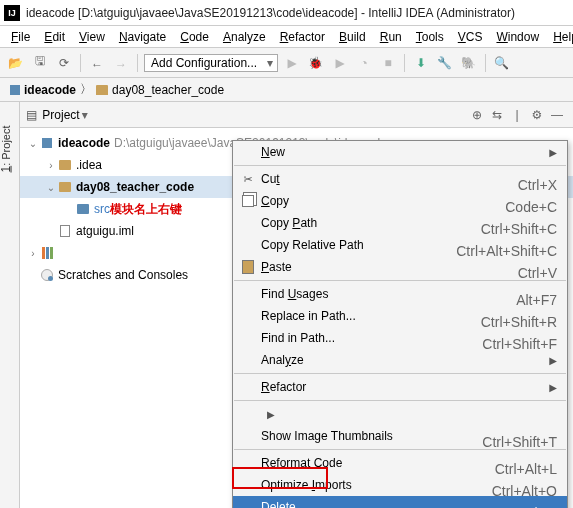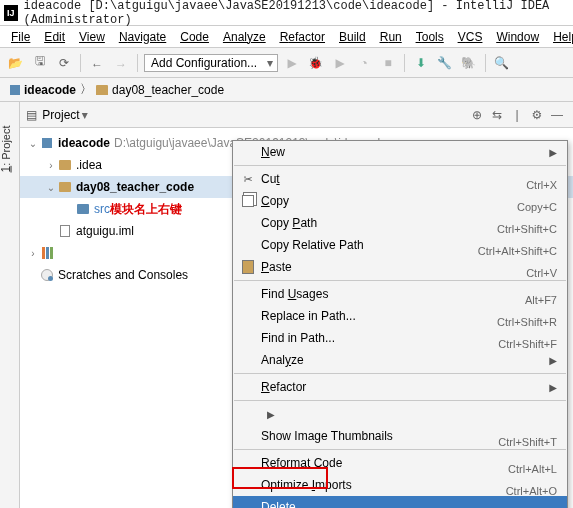--- a/index.html
+++ b/index.html
@@ -1,21 +1,21 @@
 <!DOCTYPE html>
 <html><head>
 <meta charset="utf-8">
 <style>
 * { margin: 0; padding: 0; box-sizing: border-box; font-family: "Segoe UI", Arial, sans-serif; font-size: 12px; }
 body { background: #f2f2f2; width: 573px; height: 508px; overflow: hidden; }
 .title-bar { background: #fff; border-bottom: 1px solid #ccc; display: flex; align-items: center; padding: 11px 4px; height: 26px; }
 .title-bar .icon-ij { width: 16px; height: 16px; background: #000; color: #fff; font-size: 9px; display: flex; align-items: center; justify-content: center; margin-right: 6px; font-weight: bold; }
-.title-bar .title-text { color: #222; font-family: Liberation Mono, monospace; }
+.title-bar .title-text { color: #222; }
 .menu-bar { background: #fff; border-bottom: 1px solid #ccc; display: flex; padding: 2px 4px; height: 22px; align-items: center; }
-.menu-bar .menu { padding: 1px 7px; cursor: default; text-decoration: underline; }
+.menu-bar .menu { padding: 1px 7px; cursor: default; }
 .menu-bar .menu u { text-decoration: underline; }
 .toolbar { background: #f4f4f4; border-bottom: 1px solid #ccc; display: flex; align-items: center; padding: 3px 6px; height: 30px; gap: 4px; }
 .tb-btn { width: 20px; height: 20px; display: flex; align-items: center; justify-content: center; color: #666; }
 .tb-sep { width: 1px; height: 18px; background: #ccc; margin: 0 2px; }
 .config-combo { border: 1px solid #aaa; background: #fff; padding: 1px 20px 1px 6px; position: relative; }
 .config-combo::after { content: "▾"; position: absolute; right: 4px; color: #666; }
 .crumb-bar { background: #f4f4f4; border-bottom: 1px solid #ccc; display: flex; align-items: center; padding: 2px 6px; height: 24px; }
 .crumb { display: flex; align-items: center; padding: 0 4px; }
 .crumb .sq { width: 10px; height: 10px; background: #5a8ab3; margin-right: 4px; }
 .crumb .fd { width: 12px; height: 10px; background: #c9a15a; margin-right: 4px; border-radius: 1px 1px 0 0; }
@@ -49,21 +49,21 @@
 .red-note { color: #d00; font-weight: bold; }
 .context-menu { position: absolute; left: 232px; top: 140px; width: 336px; background: #f4f4f4; border: 1px solid #888; box-shadow: 2px 2px 6px rgba(0,0,0,0.25); z-index: 10; }
 .context-menu .cm-row { display: flex; align-items: center; height: 22px; padding: 0 10px 0 6px; }
 .context-menu .cm-row.selected { background: #3a7ac0; color: #fff; }
 .context-menu .cm-icon { width: 18px; height: 16px; display: flex; align-items: center; justify-content: center; color: #555; margin-right: 4px; position: relative; }
 .cm-cut::before{content:"✂";font-size:11px;color:#555;} 
 .cm-copy::before{content:"";display:block;width:10px;height:10px;border:1px solid #777;background:#fff;box-shadow:2px -2px 0 #fff,2px -2px 0 1px #777;}
 .cm-paste::before{content:"";display:block;width:10px;height:12px;background:#c9a15a;border:1px solid #777;}
 .context-menu .cm-label { flex: 1; }
 .context-menu .cm-label u { text-decoration: underline; }
-.context-menu .cm-shortcut { color: #666; font-size: 11px; margin-top: 12px; }
+.context-menu .cm-shortcut { color: #666; font-size: 14px; margin-top: 12px; }
 .context-menu .cm-row.selected .cm-shortcut { color: #dfe8f5; }
 .context-menu .cm-arrow { color: #555; font-size: 10px; margin-left: 6px; }
 .context-menu .cm-sep { height: 1px; background: #c8c8c8; margin: 2px 1px; }
 .red-box { position: absolute; border: 2px solid #d00; left: 232px; top: 467px; width: 96px; height: 22px; z-index: 20; pointer-events: none; }
 .watermark { position: absolute; right: 22px; bottom: 20px; color: #c8c8c8; font-size: 13px; z-index: 5; font-family: Arial; letter-spacing: 1px; }
 </style>
 </head>
 <body>
 
 <div class="title-bar">
@@ -207,21 +207,21 @@
     </div>
     <div class="cm-sep"></div>
     <div class="cm-row">
       <div class="cm-icon cm-cut"></div>
       <div class="cm-label">Cu<u>t</u></div>
       <div class="cm-shortcut">Ctrl+X</div>
     </div>
     <div class="cm-row">
       <div class="cm-icon cm-copy"></div>
       <div class="cm-label"><u>C</u>opy</div>
-      <div class="cm-shortcut">Copy+C</div>
+      <div class="cm-shortcut">Code+C</div>
     </div>
     <div class="cm-row">
       <div class="cm-icon "></div>
       <div class="cm-label">Copy <u>P</u>ath</div>
       <div class="cm-shortcut">Ctrl+Shift+C</div>
     </div>
     <div class="cm-row">
       <div class="cm-icon "></div>
       <div class="cm-label">Copy Relative Path</div>
       <div class="cm-shortcut">Ctrl+Alt+Shift+C</div>

